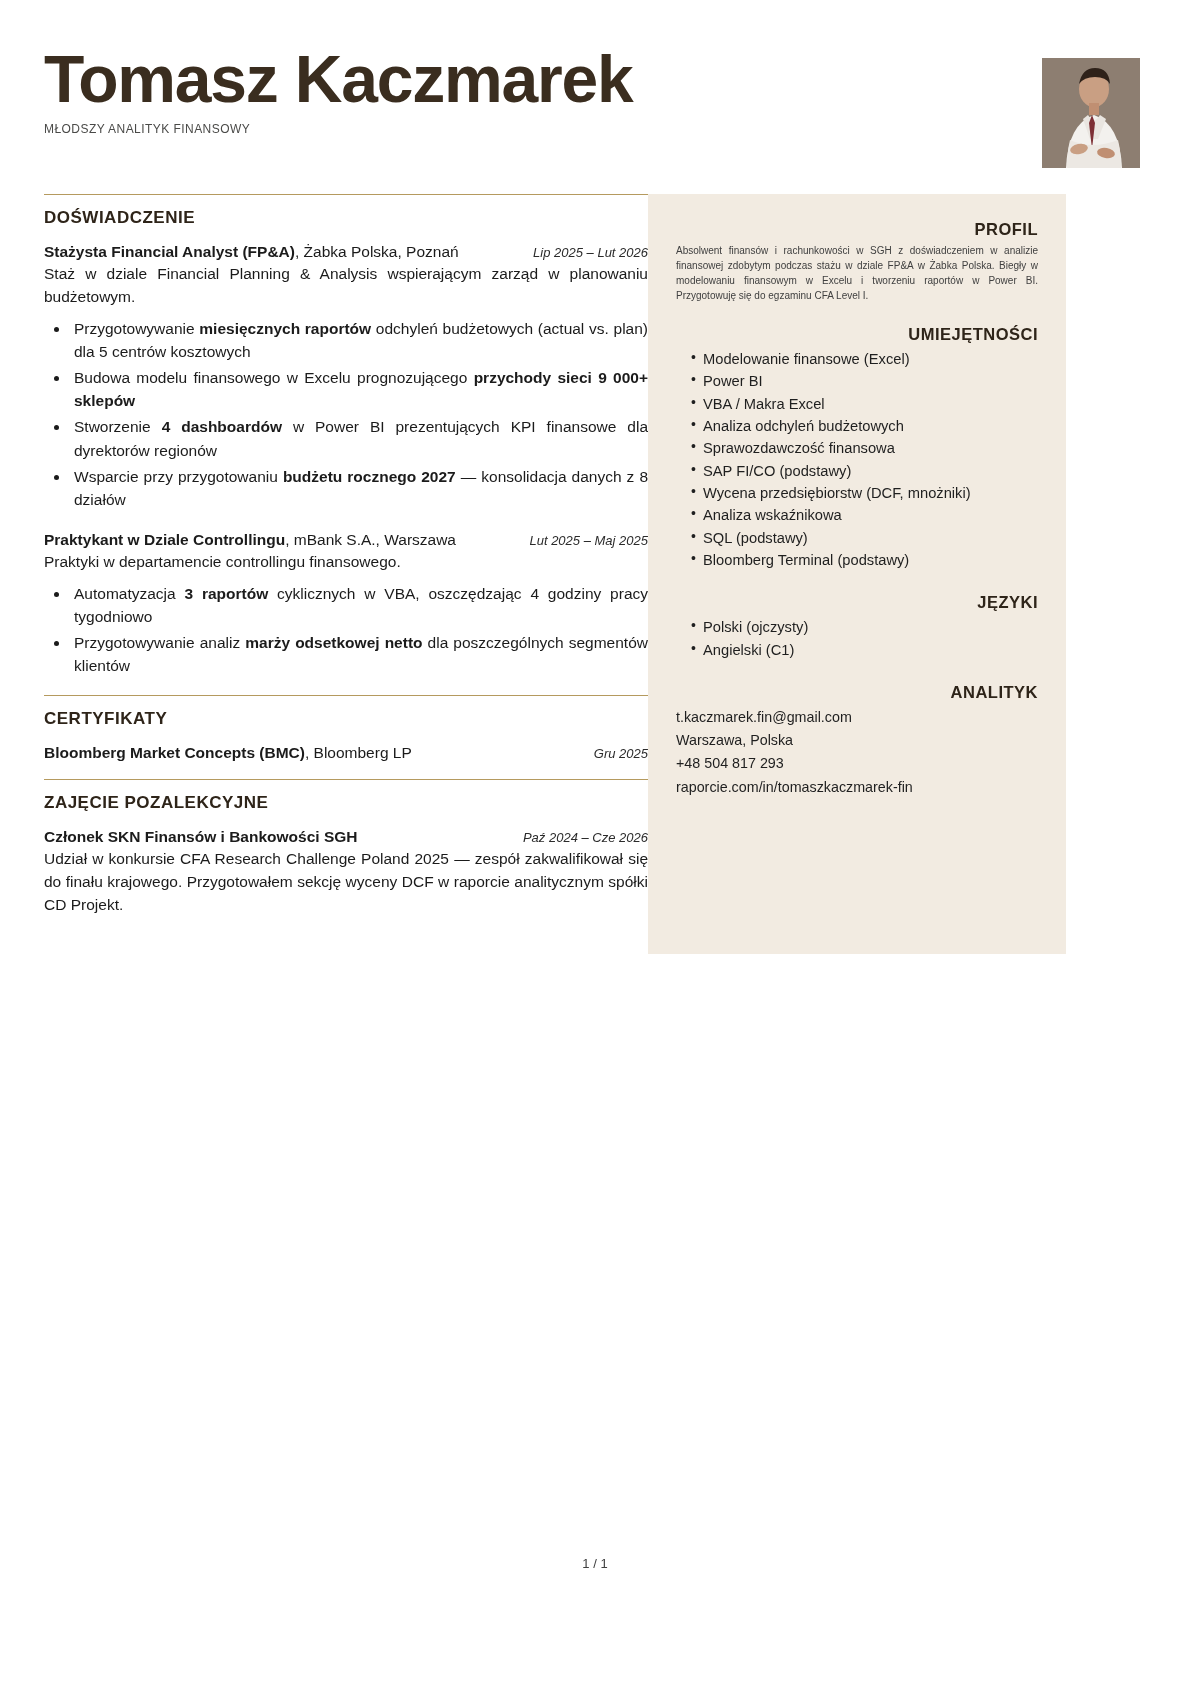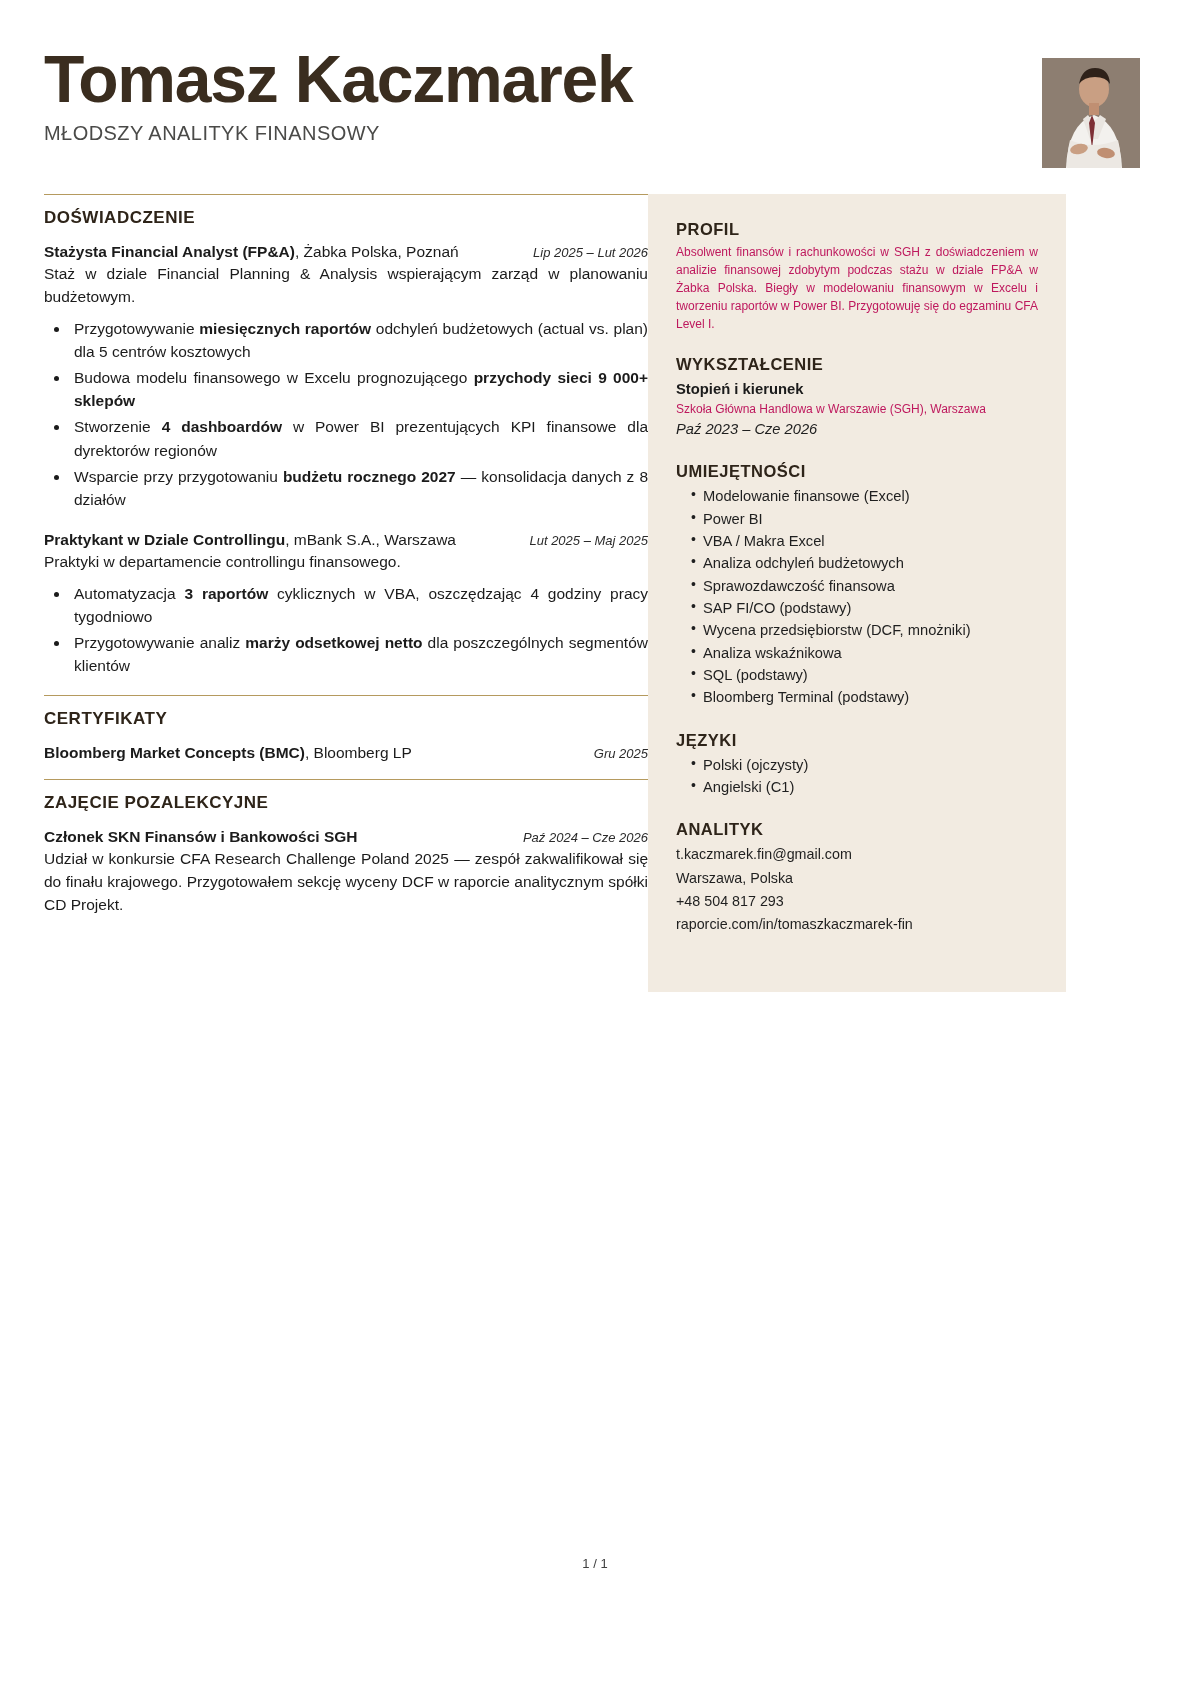--- a/index.html
+++ b/index.html
@@ -35,21 +35,21 @@
     font-size: 66px;
     line-height: 1.02;
     font-weight: 700;
     letter-spacing: -1.2px;
     color: #3a2d1f;
     margin: 0;
     white-space: nowrap;
   }
   .role {
     margin-top: 9px;
-    font-size: 20px;
+    font-size: 12px;
     letter-spacing: 0.45px;
     color: #4a4a48;
     font-weight: 400;
   }
   .photo {
     width: 98px;
     height: 110px;
     flex: 0 0 auto;
     margin-top: 12px;
     margin-right: 6px;
@@ -135,26 +135,27 @@
   .sec { margin-bottom: 18px; }
   .sec-tight { margin-bottom: 14px; }
 
   
   .side-title {
     font-size: 16.5px;
     font-weight: 700;
     letter-spacing: 0.5px;
     color: #2e2419;
     margin: 0 0 4px 0;
+    text-align: right;
   }
   .side-block { margin-bottom: 22px; }
   .side-text {
-    font-size: 12px;
+    font-size: 10px;
     line-height: 1.5;
-    color: #be185d;
+    color: #404040;
     text-align: justify;
     margin: 0;
   }
   .side-strong {
     font-size: 14.8px;
     font-weight: 700;
     color: #1b1b1b;
     line-height: 1.5;
   }
   .side-ital {
@@ -286,26 +287,20 @@
 
     </div>
 
     <div class="col-side">
 
       <div class="side-block">
         <div class="side-title">PROFIL</div>
         <p class="side-text">Absolwent finansów i rachunkowości w SGH z doświadczeniem w analizie finansowej zdobytym podczas stażu w dziale FP&amp;A w Żabka Polska. Biegły w modelowaniu finansowym w Excelu i tworzeniu raportów w Power BI. Przygotowuję się do egzaminu CFA Level I.</p>
       </div>
 
-      <div class="side-block">
-        <div class="side-title">WYKSZTAŁCENIE</div>
-        <div class="side-strong">Stopień i kierunek</div>
-        <div class="side-text">Szkoła Główna Handlowa w Warszawie (SGH), Warszawa</div>
-        <div class="side-ital">Paź 2023 – Cze 2026</div>
-      </div>
 
       <div class="side-block">
         <div class="side-title">UMIEJĘTNOŚCI</div>
         <ul class="side-list">
           <li>Modelowanie finansowe (Excel)</li>
           <li>Power BI</li>
           <li>VBA / Makra Excel</li>
           <li>Analiza odchyleń budżetowych</li>
           <li>Sprawozdawczość finansowa</li>
           <li>SAP FI/CO (podstawy)</li>

